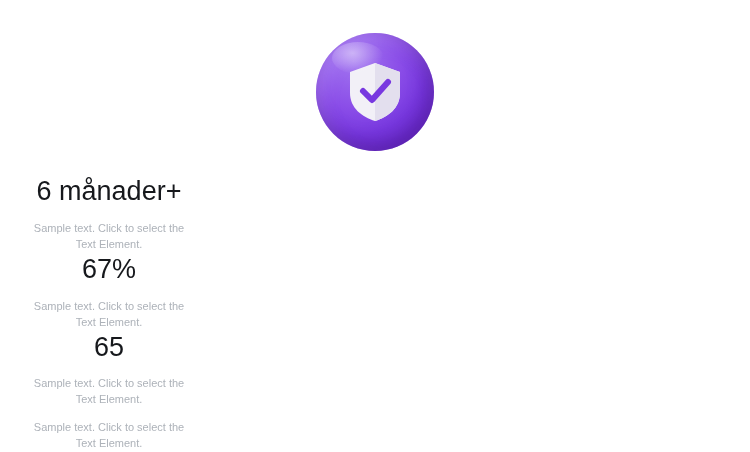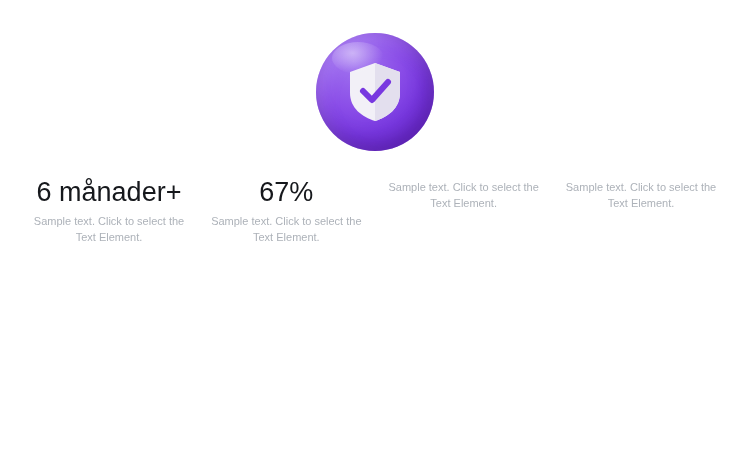--- a/index.html
+++ b/index.html
@@ -65,33 +65,34 @@
     font-weight: bold;
     color: #11151a;
     letter-spacing: -0.4px;
   }
   .stats {
     margin-top: 22px;
     width: 700px;
     display: flex;
     align-items: flex-start;
     justify-content: space-between;
+    flex-direction: column;
   }
   .stat {
     width: 168px;
     text-align: center;
   }
   .stat-number {
     font-size: 27px;
     line-height: 1.25;
     color: #16181c;
     font-weight: normal;
   }
   .stat-desc {
-    margin-top: 4px;
+    margin-top: 12px;
     font-size: 11px;
     line-height: 1.45;
     color: #adb2b9;
   }
 </style>
 </head>
 <body>
 
 <div class="page">
 
@@ -114,20 +115,21 @@
       <div class="stat-number">6 månader+</div>
       <div class="stat-desc">Sample text. Click to select the Text Element.</div>
     </div>
 
     <div class="stat">
       <div class="stat-number">67%</div>
       <div class="stat-desc">Sample text. Click to select the Text Element.</div>
     </div>
 
     <div class="stat">
+      <div class="stat-number">65</div>
       <div class="stat-desc">Sample text. Click to select the Text Element.</div>
     </div>
 
     <div class="stat">
       <div class="stat-desc">Sample text. Click to select the Text Element.</div>
     </div>
 
   </div>
 </div>
 

